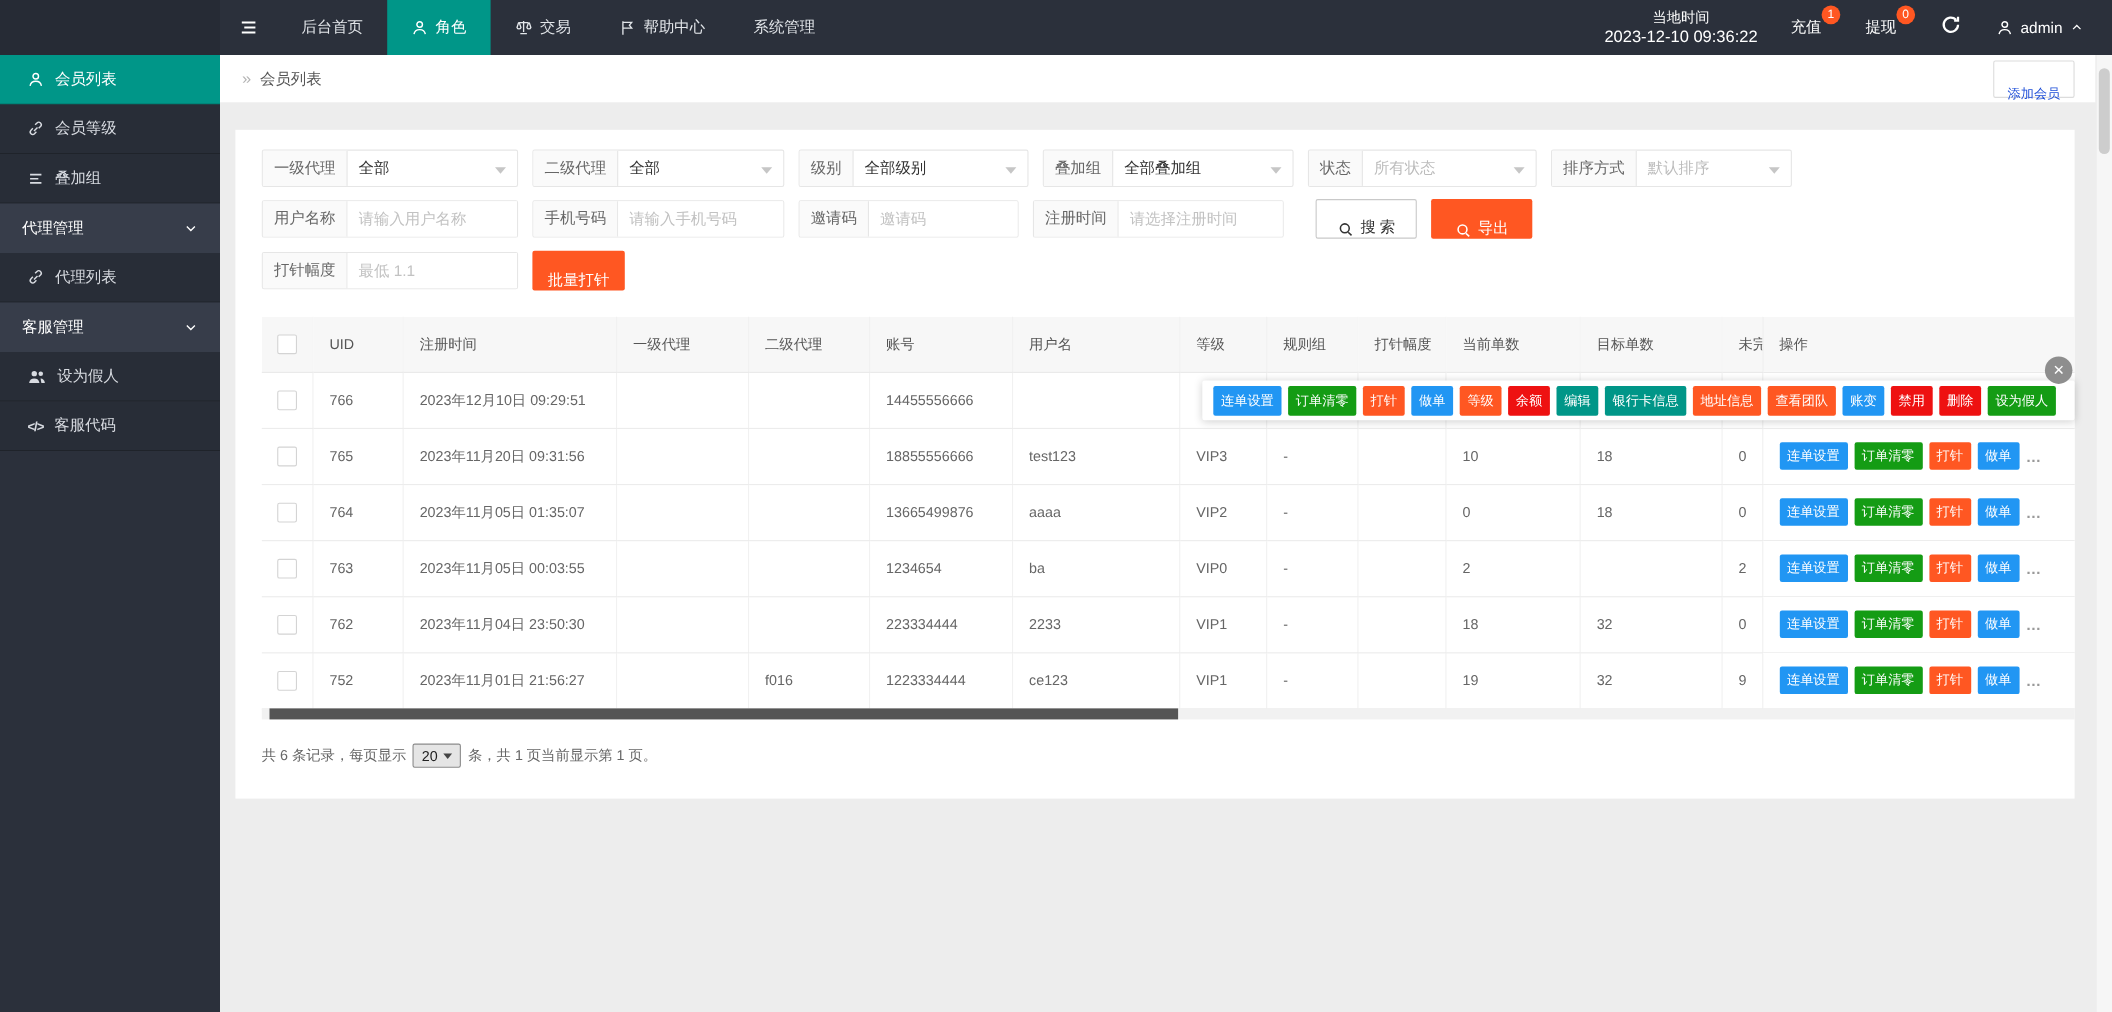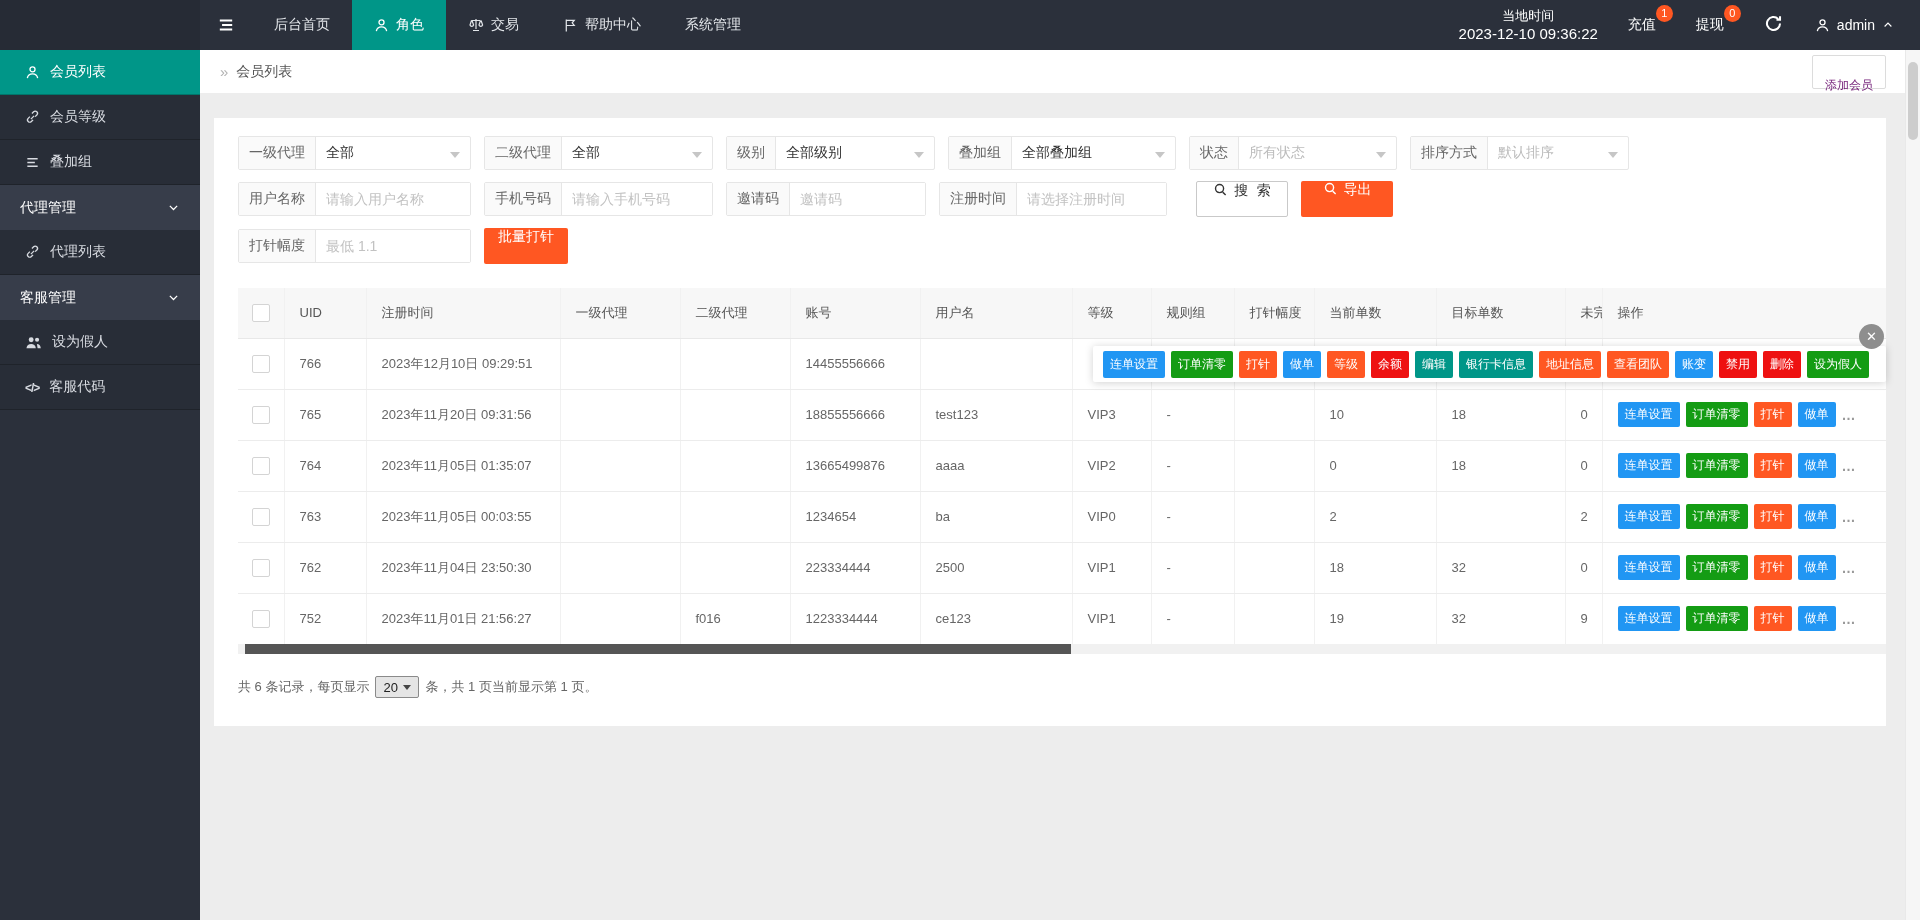--- a/index.html
+++ b/index.html
@@ -28,36 +28,36 @@
   .side-group-header { height:45px; background:#373d4a; color:#fff; font-size:14px; display:flex; align-items:center; justify-content:space-between; padding:0 20px; cursor:pointer; }
   .side-item { height:45px; background:#282d37; color:#d8dbe1; font-size:14px; display:flex; align-items:center; gap:10px; padding:0 20px 0 25px; border-bottom:1px solid rgba(0,0,0,0.22); cursor:pointer; }
   .side-item.active { background:#009688; color:#fff; }
   .side-item .icon, .nav-item .icon { color:inherit; }
   .code-glyph { font-size:12px; font-weight:bold; letter-spacing:-1px; }
 
   
   .crumbbar { position:absolute; left:200px; top:50px; width:1720px; height:43px; background:#fff; display:flex; align-items:center; padding:0 20px; }
   .crumb-sep { color:#b3b3b3; font-size:15px; margin-right:8px; }
   .crumb-title { font-size:14px; color:#555; }
-  .add-btn { margin-left:auto; margin-right:14px; height:28px; padding:16px 12px; background:#fff; border:1px solid #dcdcdc; border-radius:2px; font-size:12px; color:#701a75; cursor:pointer; line-height:26px; }
+  .add-btn { margin-left:auto; margin-right:14px; height:28px; padding:16px 12px; background:#fff; border:1px solid #dcdcdc; border-radius:2px; font-size:12px; color:#1d4ed8; cursor:pointer; line-height:26px; }
 
   
   .card { position:absolute; left:214px; top:118px; width:1672px; height:608px; background:#fff; z-index:10; }
 
   .frow { position:absolute; left:24px; display:flex; align-items:center; gap:13px; height:34px; }
   .frow1 { top:18px; } .frow2 { top:64px; } .frow3 { top:111px; }
   .filter-box { height:34px; border:1px solid #e6e6e6; border-radius:2px; display:flex; align-items:stretch; background:#fff; cursor:pointer; position:relative; }
   .fb-label { background:#fafafa; border-right:1px solid #e6e6e6; display:flex; align-items:center; padding:0 10px; font-size:14px; color:#666; white-space:nowrap; }
   .fb-value { display:flex; align-items:center; padding:0 10px; font-size:14px; color:#333; flex:1; white-space:nowrap; overflow:hidden; }
   .fb-value.muted { color:#bcbcbc; }
   .fb-arrow { position:absolute; right:10px; top:15px; width:0; height:0; border-left:5px solid transparent; border-right:5px solid transparent; border-top:6px solid #c6c6c6; }
   .fb-input { border:0; outline:none; flex:1; font-size:14px; padding:0 10px; color:#333; font-family:inherit; min-width:0; }
   .fb-input::placeholder { color:#c2c2c2; }
 
-  .btn { border:0; border-radius:2px; font-family:Liberation Mono, monospace; cursor:pointer; display:inline-flex; align-items:flex-start; justify-content:center; gap:6px; }
+  .btn { border:0; border-radius:2px; font-family:Liberation Serif, serif; cursor:pointer; display:inline-flex; align-items:flex-end; justify-content:center; gap:6px; }
   .search-btn { width:92px; height:36px; background:#fff; border:1px solid #c9c9c9; color:#333; font-size:14px; margin-left:16px; }
   .export-btn { width:92px; height:36px; background:#ff5722; color:#fff; font-size:14px; }
   .batch-btn { height:36px; padding:0 14px; background:#ff5722; color:#fff; font-size:14px; }
 
   
   .table-wrap { position:absolute; left:24px; top:170px; width:1648px; }
   table { border-collapse:collapse; table-layout:fixed; width:1648px; }
   th, td { border-bottom:1px solid #ececec; border-right:1px solid #f1f1f1; font-weight:normal; text-align:left; padding:0 0 0 15px; font-size:13px; color:#666; white-space:nowrap; overflow:hidden; }
   thead th { height:50px; background:#f7f7f7; color:#555; border-bottom:1px solid #e8e8e8; }
   tbody td { height:51px; background:#fff; }
@@ -448,21 +448,21 @@
               </div>
             </td>
           </tr>
           <tr>
             <td class="cell-check"><span class="checkbox"></span></td>
             <td>762</td>
             <td>2023年11月04日 23:50:30</td>
             <td></td>
             <td></td>
             <td>223334444</td>
-            <td>2500</td>
+            <td>2233</td>
             <td>VIP1</td>
             <td>-</td>
             <td></td>
             <td>18</td>
             <td>32</td>
             <td>0</td>
             <td class="col-actions">
               <div class="row-actions">
                 <button class="abtn btn-blue">连单设置</button>
                 <button class="abtn btn-green">订单清零</button>

